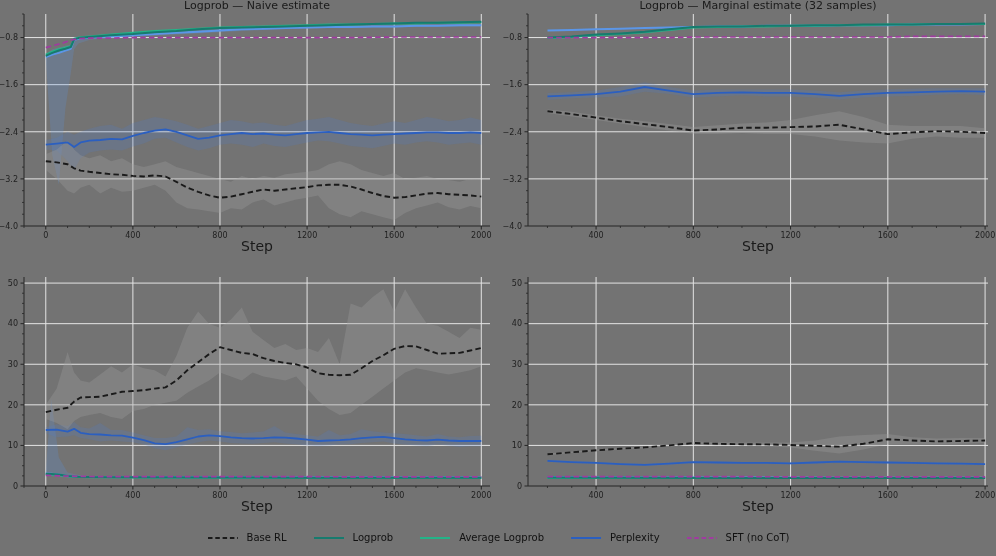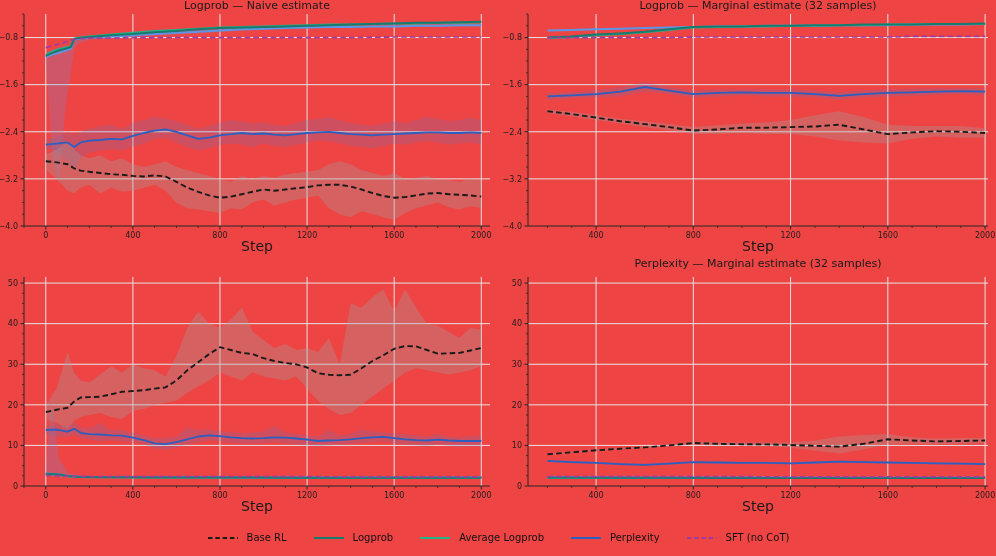--- a/index.html
+++ b/index.html
@@ -1,16 +1,16 @@
 <!DOCTYPE html>
 <html><head>
 <meta charset="utf-8">
 <style>
   html,body{margin:0;padding:0;background:#fff;}
-  .canvas{position:relative;width:996px;height:556px;background:#ef4444;
+  .canvas{position:relative;width:996px;height:556px;background:#737373;
           font-family:"DejaVu Sans","Liberation Sans",sans-serif;overflow:hidden;}
   .cell{position:absolute;}
   .cell svg{position:absolute;left:0;top:0;overflow:visible;}
   .chart-title{position:absolute;text-align:center;font-size:11px;color:#1a1a1a;white-space:nowrap;}
   .xlabel{position:absolute;text-align:center;font-size:14px;color:#1a1a1a;}
   .legend{position:absolute;left:0;top:519px;width:996px;height:37px;
           display:flex;align-items:center;justify-content:center;gap:26px;}
   .legend-item{display:flex;align-items:center;gap:8px;font-size:10px;color:#111;}
   .legend-item svg{display:block;}
 </style>
@@ -250,21 +250,20 @@
         <text x="18" y="117.05242718446603" text-anchor="end" font-size="8px" fill="#1f1f1f">30</text>
         <line x1="20.5" x2="24" y1="73.66990291262135" y2="73.66990291262135" stroke="#262626" stroke-width="1"></line>
         <text x="18" y="76.46990291262135" text-anchor="end" font-size="8px" fill="#1f1f1f">40</text>
         <line x1="20.5" x2="24" y1="33.087378640776706" y2="33.087378640776706" stroke="#262626" stroke-width="1"></line>
         <text x="18" y="35.8873786407767" text-anchor="end" font-size="8px" fill="#1f1f1f">50</text>
       </svg>
     <div class="xlabel" style="left: 24px; width: 466px; top: 248px;">Step</div>
   </div>
 
   <div class="cell" id="cell-3" style="left: 498px; top: 250px; width: 498px; height: 268px;">
-    <div class="chart-title" style="left: 30px; width: 460px; top: 7px;">Perplexity — Marginal estimate (32 samples)</div>
     <svg id="svg-3" width="498" height="268" viewBox="0 0 498 268">
         <line x1="98.07610993657505" x2="98.07610993657505" y1="27" y2="236" stroke="#e4e4e4" stroke-width="1"></line>
         <line x1="195.32769556025372" x2="195.32769556025372" y1="27" y2="236" stroke="#e4e4e4" stroke-width="1"></line>
         <line x1="292.5792811839324" x2="292.5792811839324" y1="27" y2="236" stroke="#e4e4e4" stroke-width="1"></line>
         <line x1="389.83086680761096" x2="389.83086680761096" y1="27" y2="236" stroke="#e4e4e4" stroke-width="1"></line>
         <line x1="487.08245243128965" x2="487.08245243128965" y1="27" y2="236" stroke="#e4e4e4" stroke-width="1"></line>
         <line x1="30" x2="490" y1="195.41747572815535" y2="195.41747572815535" stroke="#e4e4e4" stroke-width="1"></line>
         <line x1="30" x2="490" y1="154.83495145631068" y2="154.83495145631068" stroke="#e4e4e4" stroke-width="1"></line>
         <line x1="30" x2="490" y1="114.25242718446603" y2="114.25242718446603" stroke="#e4e4e4" stroke-width="1"></line>
         <line x1="30" x2="490" y1="73.66990291262135" y2="73.66990291262135" stroke="#e4e4e4" stroke-width="1"></line>

